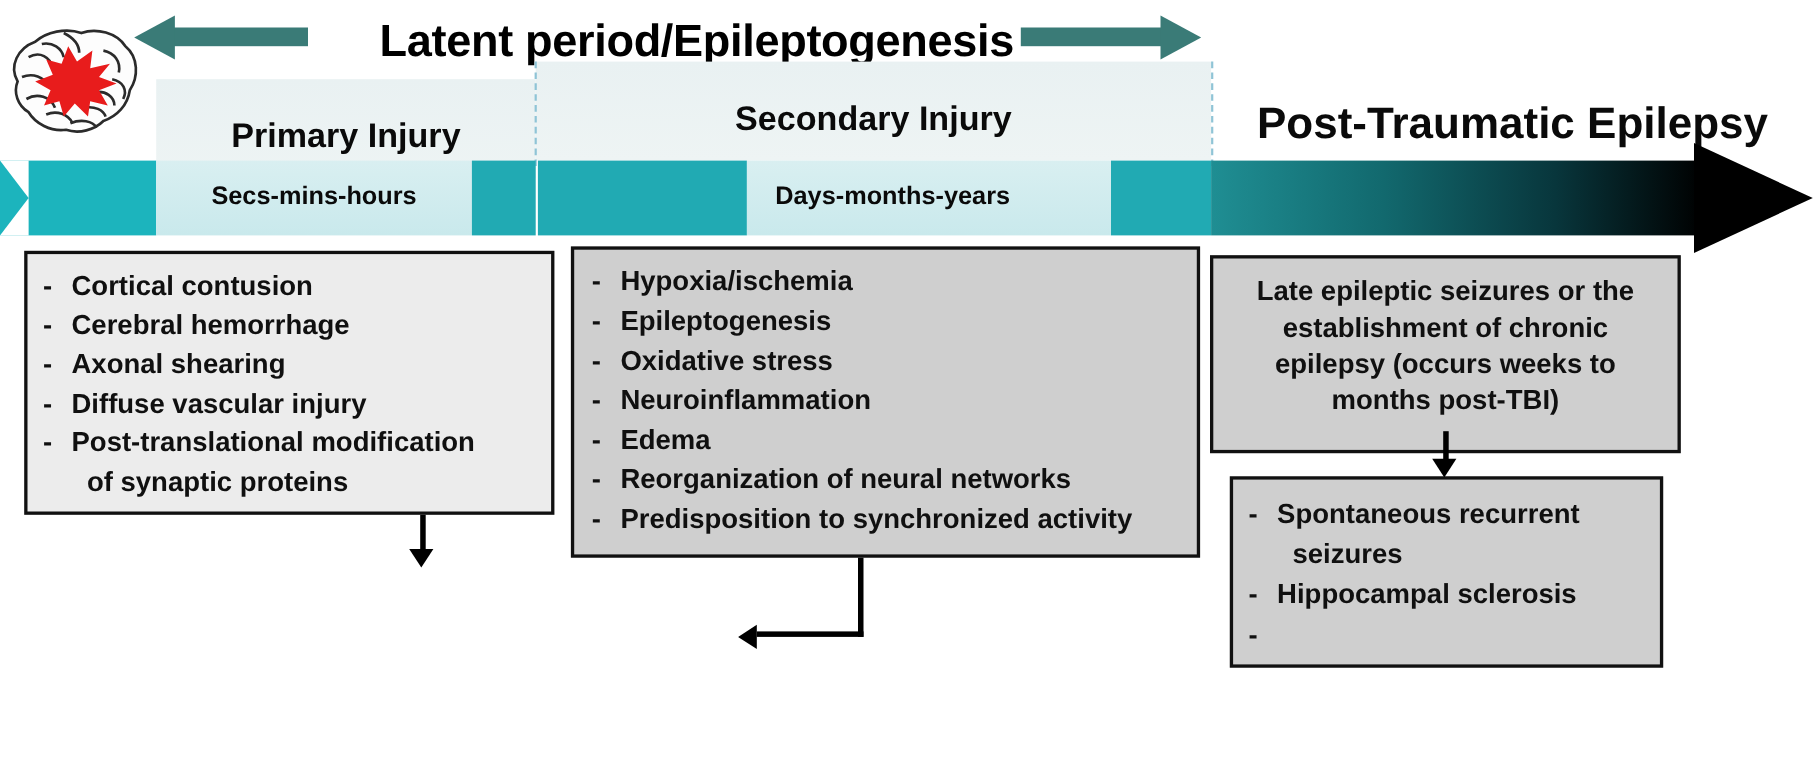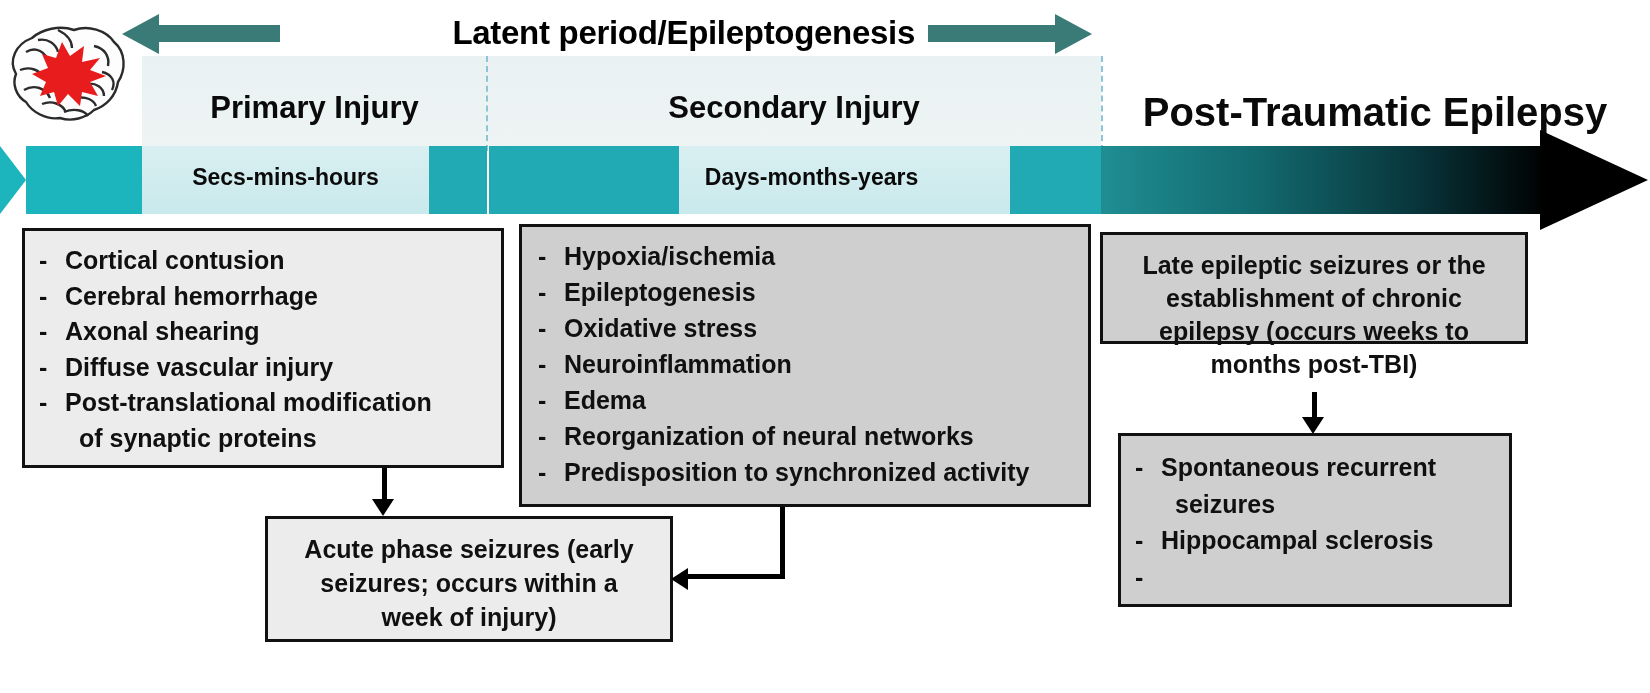--- a/index.html
+++ b/index.html
@@ -18,22 +18,22 @@
   
   .latent-row{
     position:absolute;
     left:0; top:4px;
     width:1650px; height:58px;
   }
   .latent-title{
     position:absolute;
     left:345px; top:10px;
     width:570px;
-    text-align:right;
-    font-size:33px;
+    text-align:center;
+    font-size:41px;
     font-weight:bold;
     color:#000000;
     letter-spacing:-0.3px;
     white-space:nowrap;
   }
   .arrow-left{
     position:absolute;
     left:158px; top:21px;
     width:122px; height:17px;
     background:#3a7b77;
@@ -65,20 +65,21 @@
 
   
   .panel{
     position:absolute;
     top:56px;
     height:90px;
   }
   .panel-primary{
     left:142px; width:345px;
     background:linear-gradient(to bottom,#e9f1f2,#eef4f4);
+    margin-top:16px;
   }
   .panel-secondary{
     left:487px; width:614px;
     background:linear-gradient(to bottom,#e9f1f2,#eef4f4);
   }
   .panel-label{
     position:absolute;
     left:0; right:0;
     top:34px;
     text-align:center;
@@ -196,21 +197,21 @@
   #box-secondary{
     left:519px; top:224px;
     width:572px; height:283px;
     padding:14px 0 0 16px;
     font-size:25px;
   }
   #box-secondary .bullets li{ margin-bottom:6px; line-height:1.2; }
 
   #box-pte{
     left:1100px; top:232px;
-    width:428px; height:112px;
+    width:428px; height:180px;
     padding:14px 16px 0 16px;
     font-size:25px;
     text-align:center;
     line-height:1.32;
   }
 
   #box-acute{
     left:265px; top:516px;
     width:408px; height:126px;
     padding:14px 12px 0 12px;
@@ -377,25 +378,20 @@
     </ul>
   </div>
 
   <div class="box box-grey" id="box-pte">
     <div>Late epileptic seizures or the</div>
     <div>establishment of chronic</div>
     <div>epilepsy (occurs weeks to</div>
     <div>months post-TBI)</div>
   </div>
 
-  <div class="box box-light" id="box-acute">
-    <div>Acute phase seizures (early</div>
-    <div>seizures; occurs within a</div>
-    <div>week of injury)</div>
-  </div>
 
   <div class="box box-grey" id="box-chronic">
     <ul class="bullets">
       <li>
           <span class="dashmark">-</span>
           <span>Spontaneous recurrent</span>
         </li>
       <li class="wrapline">seizures</li>
       <li>
           <span class="dashmark">-</span>

